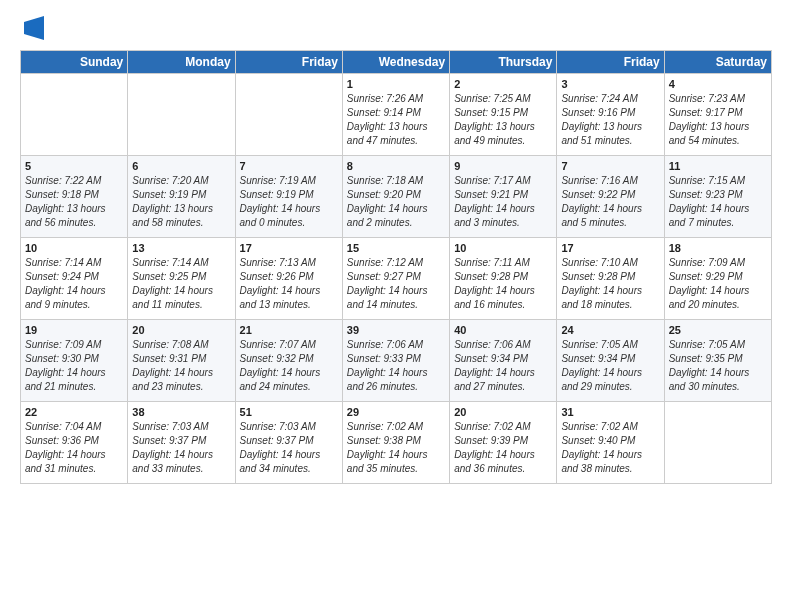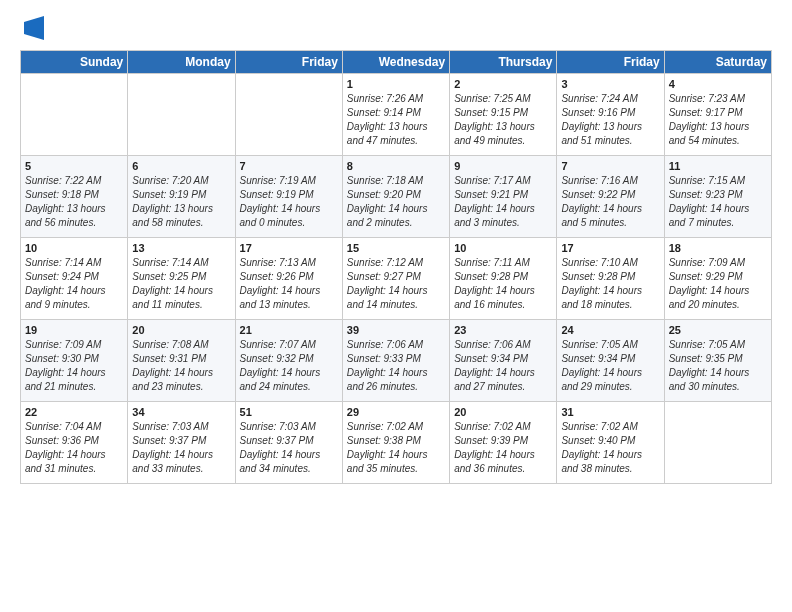--- a/index.html
+++ b/index.html
@@ -225,39 +225,39 @@
           </td>
           <td>
             <span class="day-number">21</span>
             <div class="day-info">Sunrise: 7:07 AM<br>Sunset: 9:32 PM<br>Daylight: 14 hours and 24 minutes.</div>
           </td>
           <td>
             <span class="day-number">39</span>
             <div class="day-info">Sunrise: 7:06 AM<br>Sunset: 9:33 PM<br>Daylight: 14 hours and 26 minutes.</div>
           </td>
           <td>
-            <span class="day-number">23</span>
+            <span class="day-number">40</span>
             <div class="day-info">Sunrise: 7:06 AM<br>Sunset: 9:34 PM<br>Daylight: 14 hours and 27 minutes.</div>
           </td>
           <td>
             <span class="day-number">24</span>
             <div class="day-info">Sunrise: 7:05 AM<br>Sunset: 9:34 PM<br>Daylight: 14 hours and 29 minutes.</div>
           </td>
           <td>
             <span class="day-number">25</span>
             <div class="day-info">Sunrise: 7:05 AM<br>Sunset: 9:35 PM<br>Daylight: 14 hours and 30 minutes.</div>
           </td>
         </tr>
         <tr>
           <td>
             <span class="day-number">22</span>
             <div class="day-info">Sunrise: 7:04 AM<br>Sunset: 9:36 PM<br>Daylight: 14 hours and 31 minutes.</div>
           </td>
           <td>
-            <span class="day-number">34</span>
+            <span class="day-number">38</span>
             <div class="day-info">Sunrise: 7:03 AM<br>Sunset: 9:37 PM<br>Daylight: 14 hours and 33 minutes.</div>
           </td>
           <td>
             <span class="day-number">51</span>
             <div class="day-info">Sunrise: 7:03 AM<br>Sunset: 9:37 PM<br>Daylight: 14 hours and 34 minutes.</div>
           </td>
           <td>
             <span class="day-number">29</span>
             <div class="day-info">Sunrise: 7:02 AM<br>Sunset: 9:38 PM<br>Daylight: 14 hours and 35 minutes.</div>
           </td>

